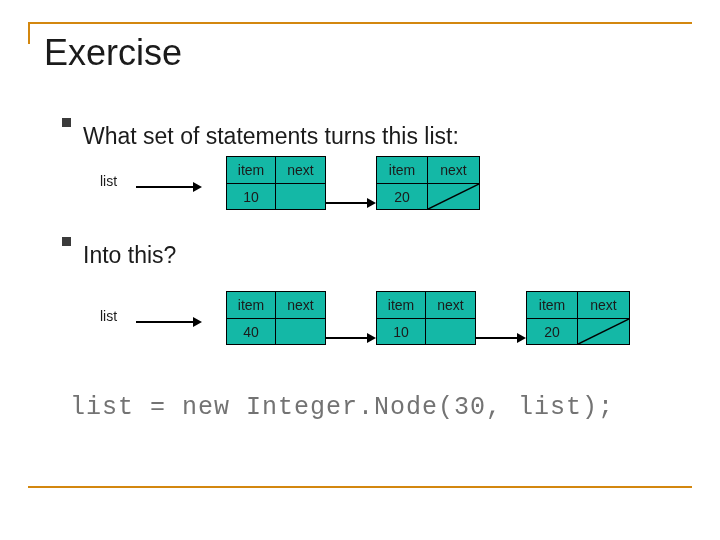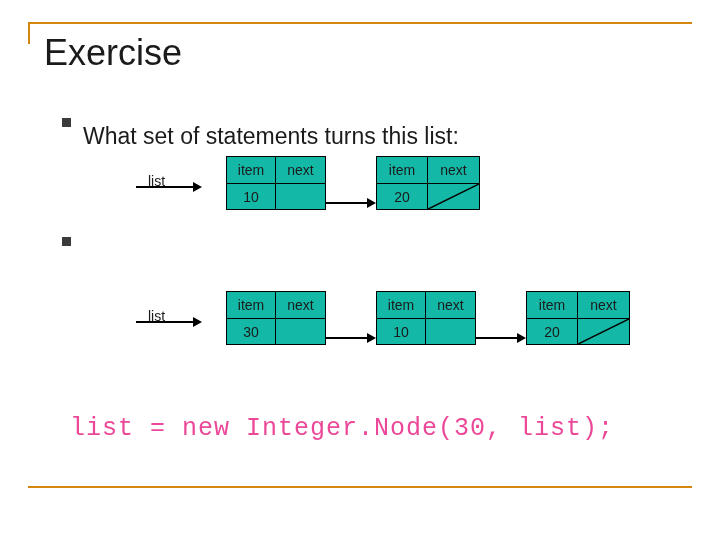--- a/index.html
+++ b/index.html
@@ -77,21 +77,20 @@
   }
 
   #bullet1 { left: 62px; top: 108px; }
   #bullet2 { left: 62px; top: 227px; }
 
   
   .list-label {
     position: absolute;
     font-size: 14px;
     color: #1b1b1b;
-    margin-left: 48px;
   }
   .arrow {
     position: absolute;
     height: 10px;
   }
   .arrow .shaft {
     position: absolute;
     left: 0;
     top: 4px;
     height: 2px;
@@ -151,24 +150,24 @@
   .slashbox {
     position: absolute;
     inset: 0;
     overflow: hidden;
   }
   .slashbox svg { display: block; }
 
   .code {
     position: absolute;
     left: 70px;
-    top: 414px;
+    top: 393px;
     font-family: "Liberation Mono", monospace;
     font-size: 25px;
-    color: #ec4899;
+    color: #737373;
     letter-spacing: 1px;
     white-space: nowrap;
   }
 </style>
 </head>
 <body>
 
 <div class="slide">
 
   <div class="rule-top"></div>
@@ -216,35 +215,36 @@
           <svg width="52" height="26" viewBox="0 0 52 26">
               <line x1="0" y1="25" x2="51" y2="0" stroke="#000" stroke-width="1.5"></line>
             </svg>
         </span>
       </div>
     </div>
   </div>
 
   <div class="bullet-row" id="bullet2">
     <div class="bullet-marker"></div>
+    <div class="bullet-text">Into this?</div>
   </div>
 
   <div class="list-label" style="left:100px; top:308px;">list</div>
   <div class="arrow" style="left:136px; top:317px; width:66px;">
     <div class="shaft" style="width:57px;"></div>
     <div class="head" style="left:57px;"></div>
   </div>
 
   <div class="node" style="left:226px; top:291px; width:100px; height:54px;">
     <div class="hdr">
       <div class="cell left">item</div>
       <div class="cell">next</div>
     </div>
     <div class="row2">
-      <div class="cell left">30</div>
+      <div class="cell left">40</div>
       <div class="cell"></div>
     </div>
   </div>
 
   <div class="arrow" style="left:326px; top:333px; width:50px;">
     <div class="shaft" style="width:41px;"></div>
     <div class="head" style="left:41px;"></div>
   </div>
 
   <div class="node" style="left:376px; top:291px; width:100px; height:54px;">

